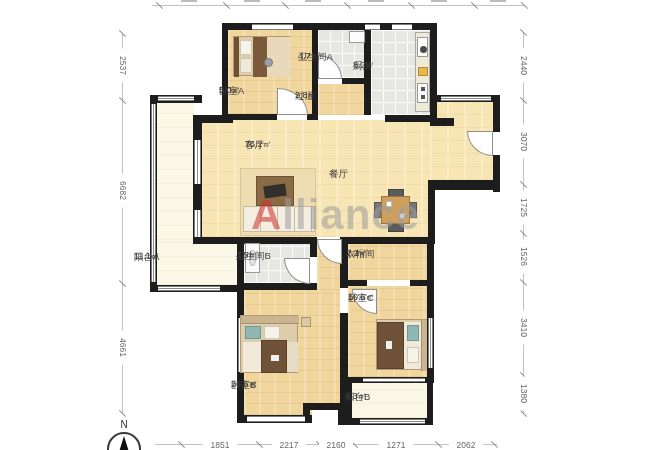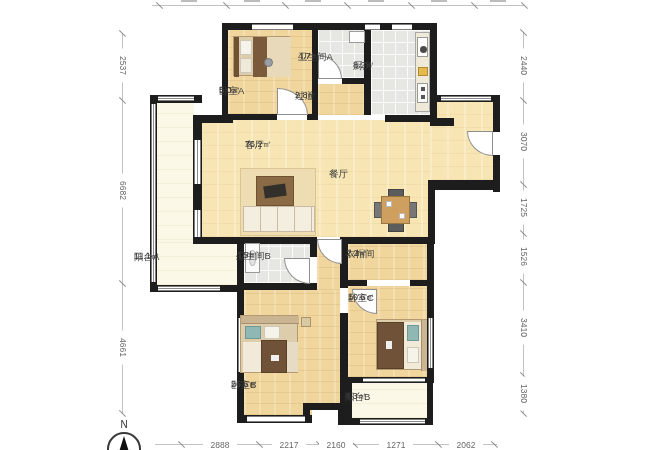--- a/index.html
+++ b/index.html
@@ -265,21 +265,21 @@
   <div class="dimtxt rot" style="left:523px;top:323px;">3410</div>
   <div class="dimtxt rot" style="left:523px;top:389px;">1380</div>
 
   <div class="dline" style="left:155px;top:444px;width:342px;height:1px;"></div>
   <div class="tick" style="left:177px;top:444px;"></div>
   <div class="tick" style="left:255px;top:444px;"></div>
   <div class="tick" style="left:315px;top:444px;"></div>
   <div class="tick" style="left:350px;top:444px;"></div>
   <div class="tick" style="left:434px;top:444px;"></div>
   <div class="tick" style="left:490px;top:444px;"></div>
-  <div class="dimtxt" style="left:220px;top:441px;">2888</div>
+  <div class="dimtxt" style="left:220px;top:441px;">1851</div>
   <div class="dimtxt" style="left:289px;top:441px;">2217</div>
   <div class="dimtxt" style="left:336px;top:441px;">2160</div>
   <div class="dimtxt" style="left:396px;top:441px;">1271</div>
   <div class="dimtxt" style="left:466px;top:441px;">2062</div>
 
   <div class="dline" style="left:152px;top:5px;width:372px;height:1px;"></div>
   <div class="tick" style="left:155px;top:5px;"></div>
   <div class="tick" style="left:222px;top:5px;"></div>
   <div class="tick" style="left:281px;top:5px;"></div>
   <div class="tick" style="left:343px;top:5px;"></div>
@@ -291,14 +291,15 @@
   <div class="sliver" style="left:305px;width:16px;"></div>
   <div class="sliver" style="left:368px;width:16px;"></div>
   <div class="sliver" style="left:431px;width:16px;"></div>
   <div class="sliver" style="left:490px;width:16px;"></div>
 
   <div style="left:104px;top:419px;width:40px;text-align:center;font-size:10px;color:#333;z-index:45;">N</div>
   <div style="left:107px;top:432px;width:34px;height:34px;border:2px solid #3a3a3a;border-radius:50%;background:#fff;z-index:45;">
     <div style="left:10px;top:2px;width:0;height:0;border-left:5px solid transparent;border-right:5px solid transparent;border-bottom:16px solid #111;"></div>
   </div>
 
+  <div id="wm"><span class="a">A</span><span class="rest">lliance</span></div>
 
 </div>
 
 </body></html>

